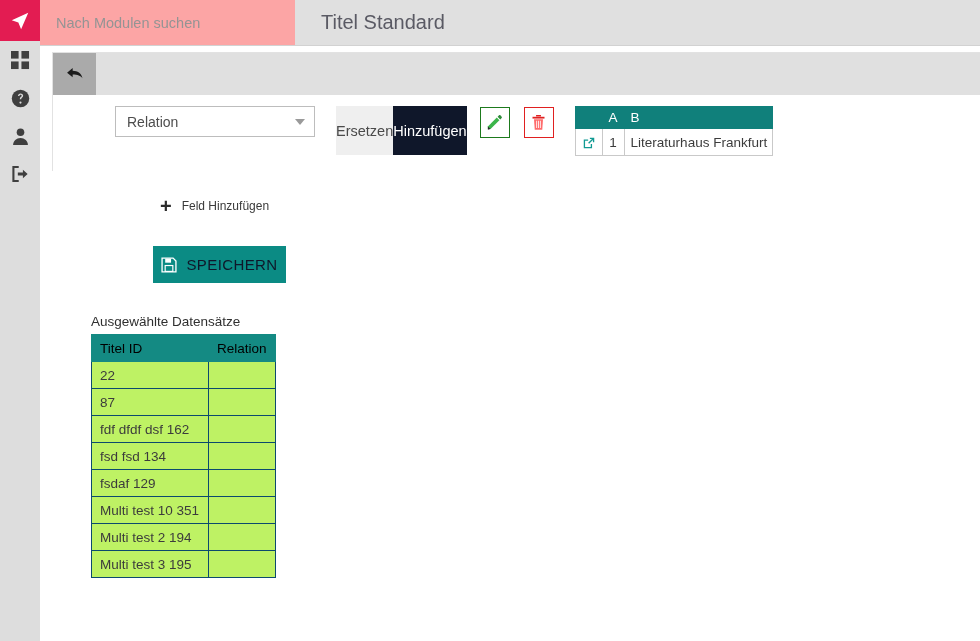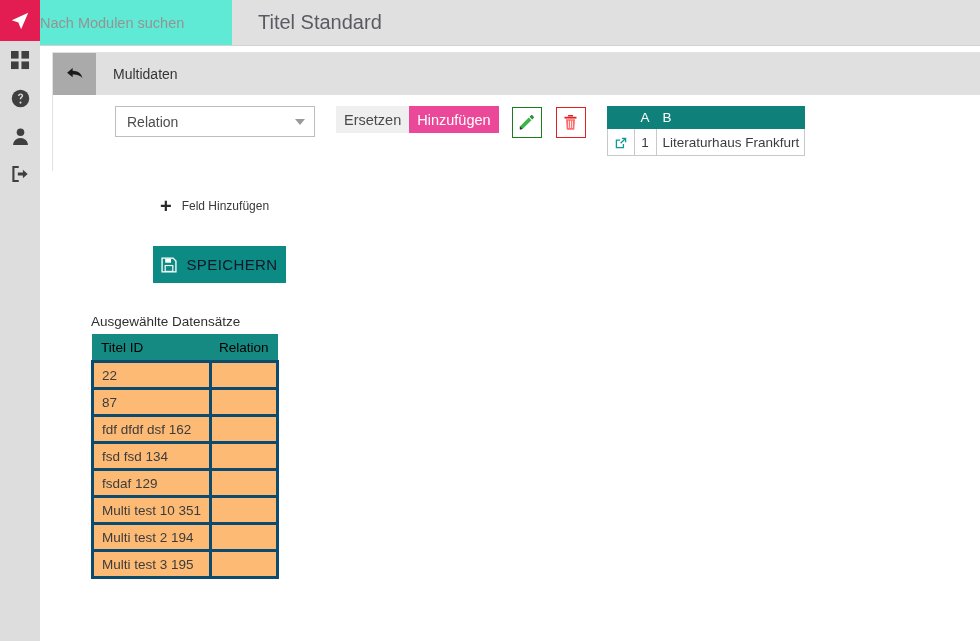--- a/index.html
+++ b/index.html
@@ -64,24 +64,25 @@
   
   .topbar {
     height: 46px;
     flex: 0 0 46px;
     display: flex;
     align-items: stretch;
     background: #e0e0e0;
     border-bottom: 1px solid #d2d2d2;
   }
   .search-box {
-    width: 192px;
-    background: #5eead4;
-    display: flex;
-    align-items: center;
+    width: 255px;
+    background: #fca5a5;
+    display: flex;
+    align-items: center;
+    padding-left: 16px;
   }
   .search-box input {
     border: none;
     outline: none;
     background: transparent;
     font-family: "Liberation Sans", sans-serif;
     font-size: 14.5px;
     color: #585858;
     width: 100%;
   }
@@ -175,33 +176,33 @@
     border-top: 6px solid #9a9a9a;
   }
 
   
   .btn-group {
     display: flex;
     margin-left: 21px;
     height: 33px;
   }
   .seg-btn {
-    padding: 0 8px;
-    height: 27px;
+    padding: 0 0;
+    height: 49px;
     display: flex;
     align-items: center;
     font-size: 14.5px;
     background: #efefef;
     color: #4a4a4a;
     cursor: pointer;
     border: none;
     font-family: "Liberation Sans", sans-serif;
   }
   .seg-btn.active {
-    background: #ec4899;
+    background: #0f172a;
     color: #ffffff;
   }
 
   
   .icon-btn {
     width: 30px;
     height: 31px;
     display: flex;
     align-items: center;
     justify-content: center;
@@ -318,23 +319,23 @@
     text-align: left;
     height: 27px;
     padding: 0 8px;
     border: 1px solid #148a83;
   }
   .records-table th.c1 { width: 117px; }
   .records-table th.c2 { width:  61px; }
   .records-table td {
     height: 27px;
     padding: 0 8px;
-    border: 3px solid #0c4a6e;
+    border: 1px solid #0c4a6e;
     color: #3c3c3c;
-    background: #fdba74;
+    background: #bef264;
     white-space: nowrap;
   }
 </style>
 </head>
 <body>
 
 <div id="app">
 
   <div class="sidebar">
 
@@ -403,21 +404,20 @@
       <div class="panel">
 
         <div class="panel-header">
           <div class="back-btn">
             <span>
               <svg width="20" height="18" viewBox="0 0 22 20">
                 <path d="M8.4 3.4v3.1c5.6.2 9.4 2.6 10.9 8.1-2.2-2.8-5.2-4.1-10.9-4.1v3.2L2.2 8.6z" fill="#1b1b1b"></path>
               </svg>
             </span>
           </div>
-          <div class="panel-header-title">Multidaten</div>
         </div>
 
         <div class="panel-body">
 
           <div class="field-select">
             <span class="sel-value">Relation</span>
             <span class="caret"></span>
           </div>
 
           <div class="btn-group">

